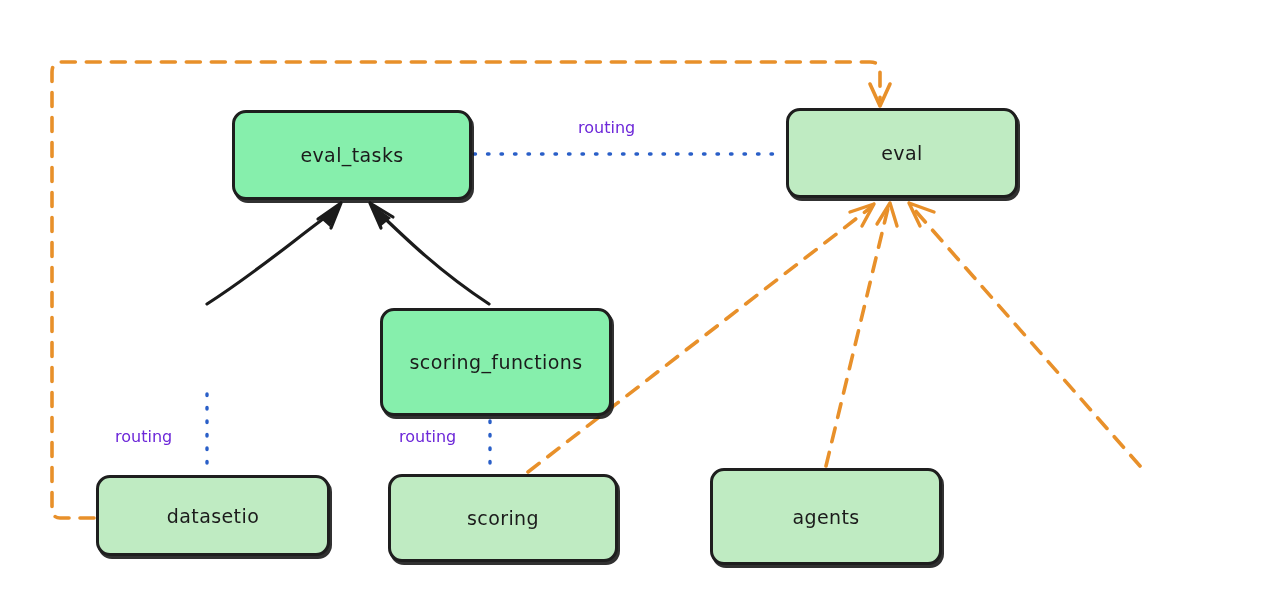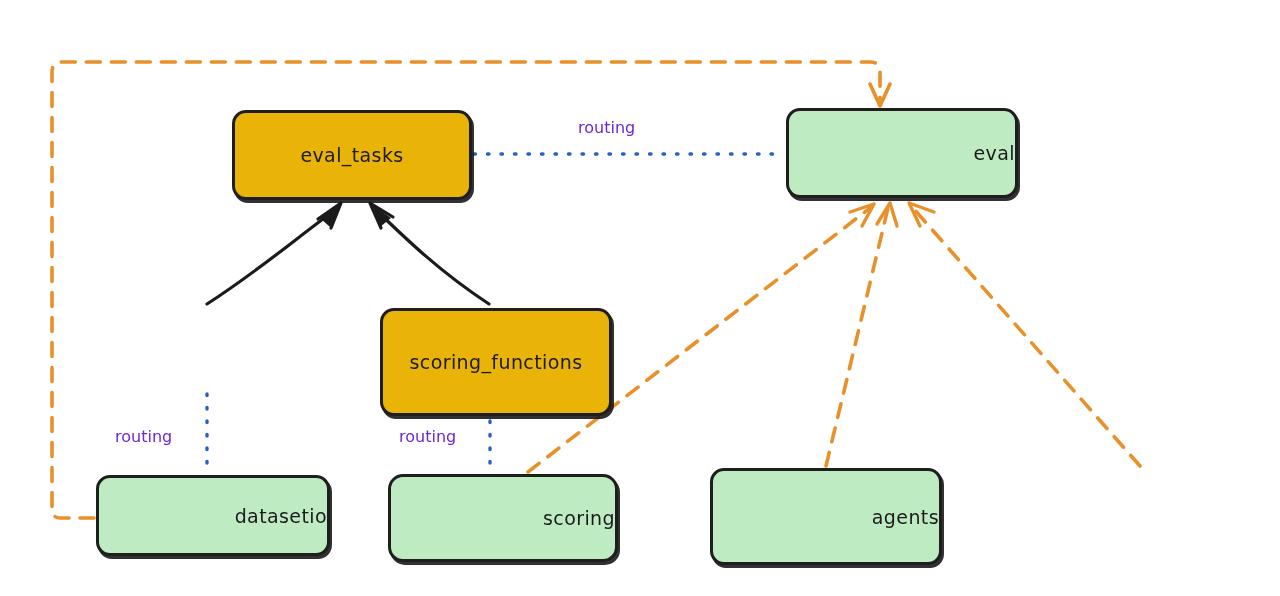--- a/index.html
+++ b/index.html
@@ -38,25 +38,24 @@
   }
   .node .node-label {
     font-family: "DejaVu Sans", sans-serif;
     font-size: 19px;
     color: #1b1b1b;
     letter-spacing: 0.4px;
     white-space: nowrap;
     user-select: none;
   }
   .node.api {
-    background: #eab308;
+    background: #86efac;
   }
   .node.provider {
     background: #bfebc2;
-    justify-content: flex-end;
   }
   .edge-label {
     position: absolute;
     font-family: "DejaVu Sans", sans-serif;
     font-size: 16px;
     color: #6d28d9;
     white-space: nowrap;
     user-select: none;
   }
 </style>
@@ -122,21 +121,21 @@
 
 
   <div class="node api" style="left:380px; top:308px; width:232px; height:108px;">
     <span class="node-label">scoring_functions</span>
   </div>
 
   <div class="node provider" style="left:96px; top:475px; width:234px; height:81px;">
     <span class="node-label">datasetio</span>
   </div>
 
-  <div class="node provider" style="left:388px; top:474px; width:230px; height:88px;border-radius:15px;">
+  <div class="node provider" style="left:388px; top:474px; width:230px; height:88px;">
     <span class="node-label">scoring</span>
   </div>
 
   <div class="node provider" style="left:710px; top:468px; width:232px; height:97px;">
     <span class="node-label">agents</span>
   </div>
 
 
   <div class="edge-label" style="left:578px; top:118px;">routing</div>
 

